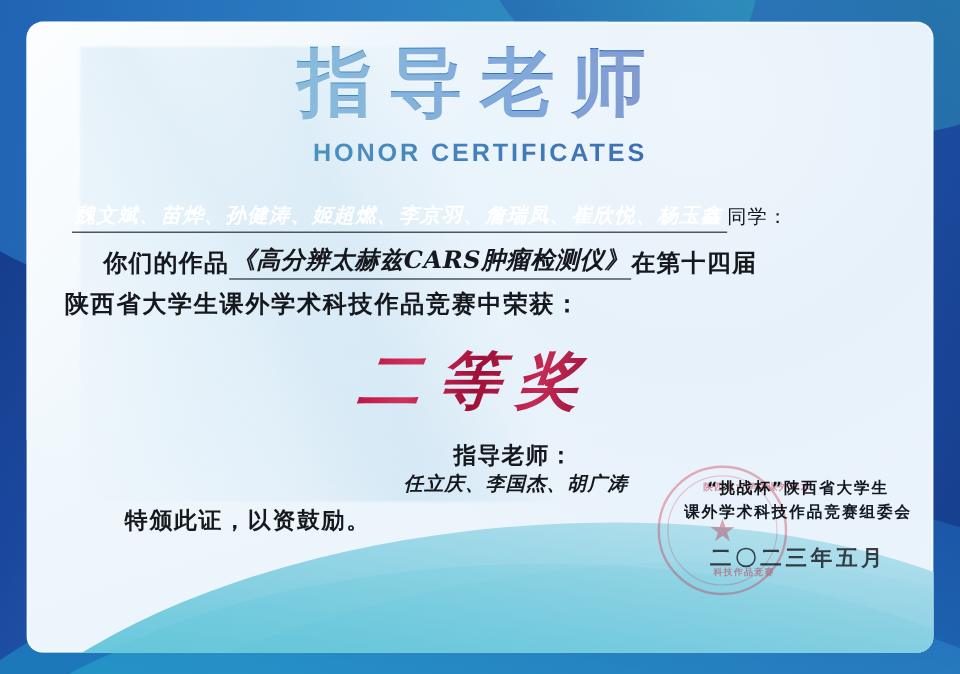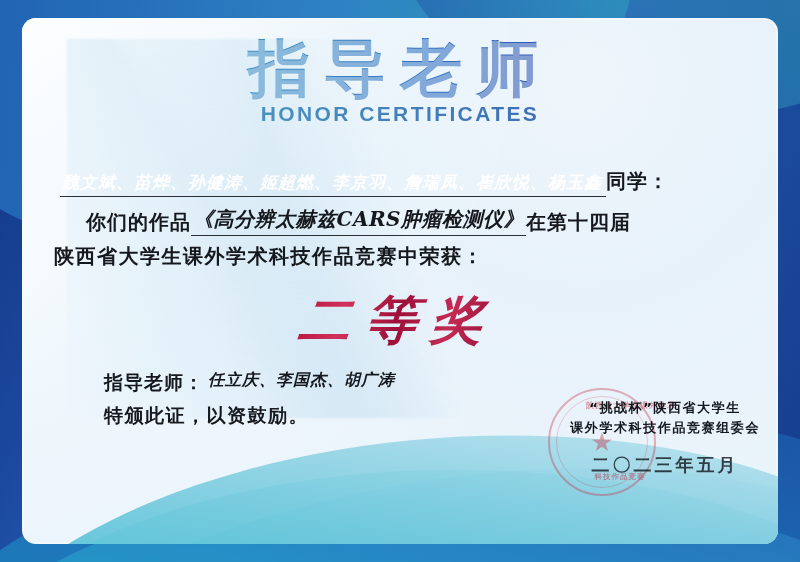--- a/index.html
+++ b/index.html
@@ -170,21 +170,21 @@
     font-weight: 700;
     letter-spacing: 14px;
     line-height: 1;
     background: linear-gradient(95deg, #4fb7b0 0%, #3f96c4 26%, #2f6fc2 55%, #2a3f9e 80%, #3a3f93 100%);
     -webkit-background-clip: text;
     background-clip: text;
     color: transparent;
     text-shadow: 0 1px 0 rgba(255,255,255,.4);
   }
   .cert-subtitle {
-    margin-top: 2px;
+    margin-top: 16px;
     font-family: "Liberation Sans", sans-serif;
     font-size: 21px;
     font-weight: 700;
     letter-spacing: 2.4px;
     background: linear-gradient(95deg, #5aa8a6 0%, #4a8fbe 35%, #3c6bb4 70%, #47509d 100%);
     -webkit-background-clip: text;
     background-clip: text;
     color: transparent;
   }
 
@@ -214,22 +214,22 @@
     font-style: italic;
     font-weight: 700;
     font-size: 17px;
     letter-spacing: 1px;
     border-bottom: 1.4px solid #2a2f36;
     padding: 0 4px 2px 2px;
     color: #ffffff;
     white-space: nowrap;
   }
   .recipients-suffix {
-    font-size: 20px;
-    font-weight: 700;
+    font-size: 16px;
+    font-weight: 400;
     padding-bottom: 2px;
     letter-spacing: 1px;
   }
 
   
   .work-line {
     display: flex;
     align-items: flex-end;
     font-size: 20px;
     font-weight: 700;
@@ -280,26 +280,27 @@
     background: linear-gradient(100deg, #b7143f 0%, #d0315a 22%, #9e1038 48%, #c42a54 72%, #8d0c32 100%);
     -webkit-background-clip: text;
     background-clip: text;
     color: transparent;
     transform: skewX(-6deg);
   }
 
   
   .advisor-line {
     display: flex;
-    align-items: flex-start;
+    align-items: center;
     font-size: 19px;
     font-weight: 700;
     letter-spacing: 1px;
     padding-left: 52px;
     margin-top: 10px;
+    flex-direction: column;
   }
   .advisor-label { white-space: nowrap; }
   .advisor-names {
     font-family: "DejaVu Serif", serif;
     font-style: italic;
     font-weight: 700;
     font-size: 16px;
     letter-spacing: 1px;
     padding-left: 4px;
     white-space: nowrap;

